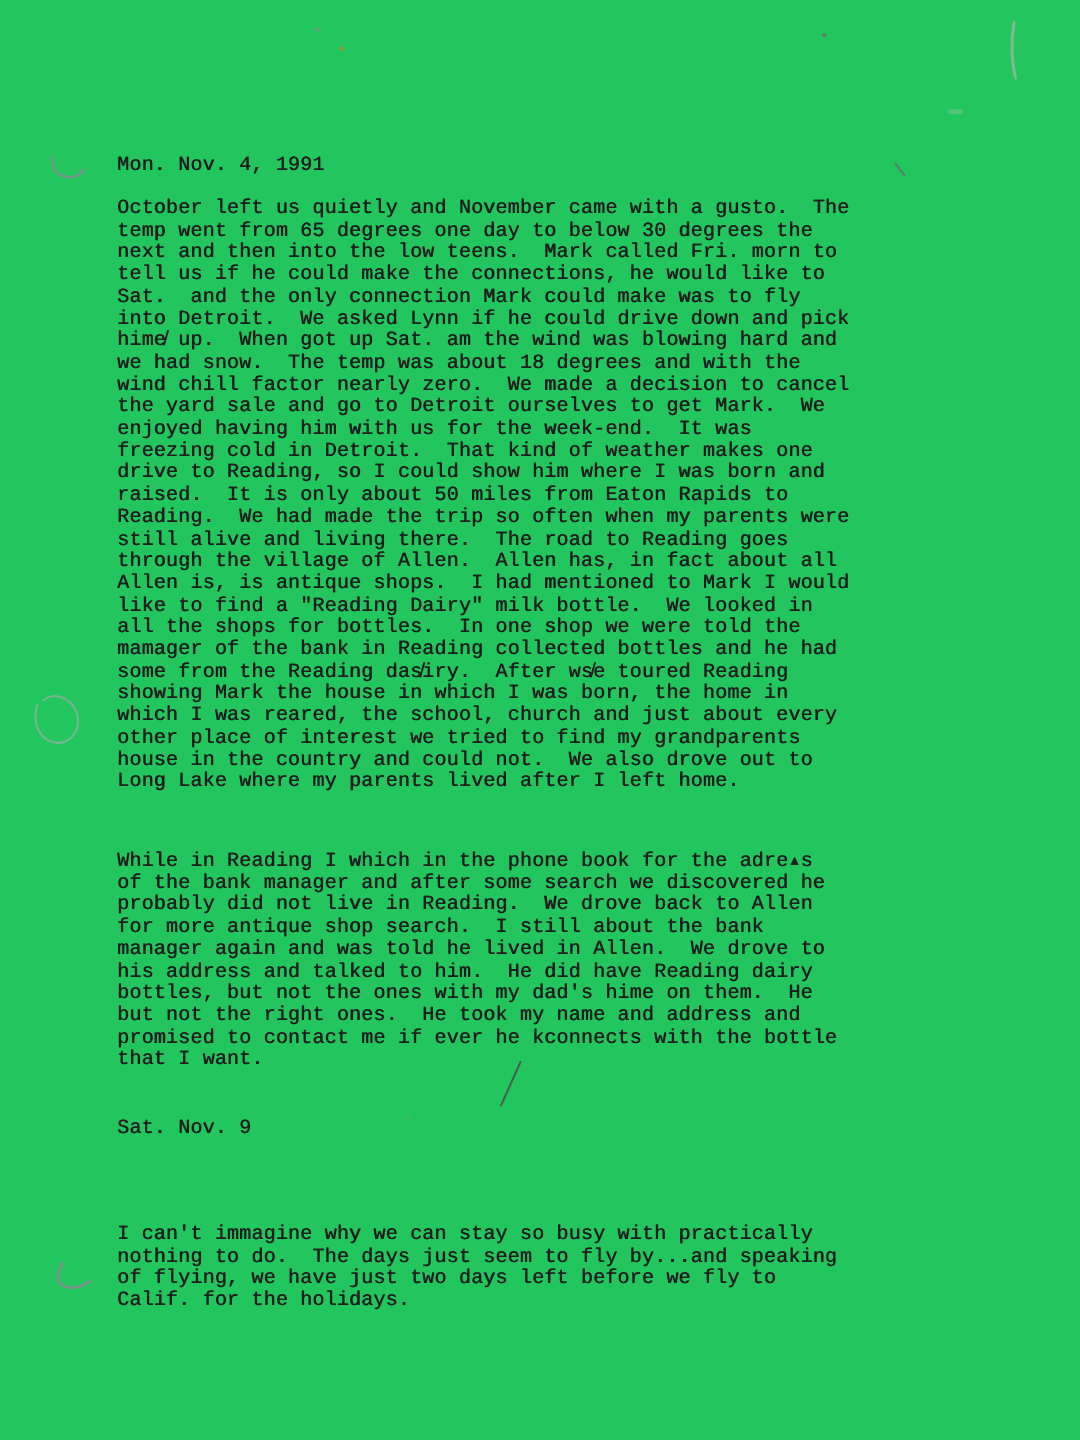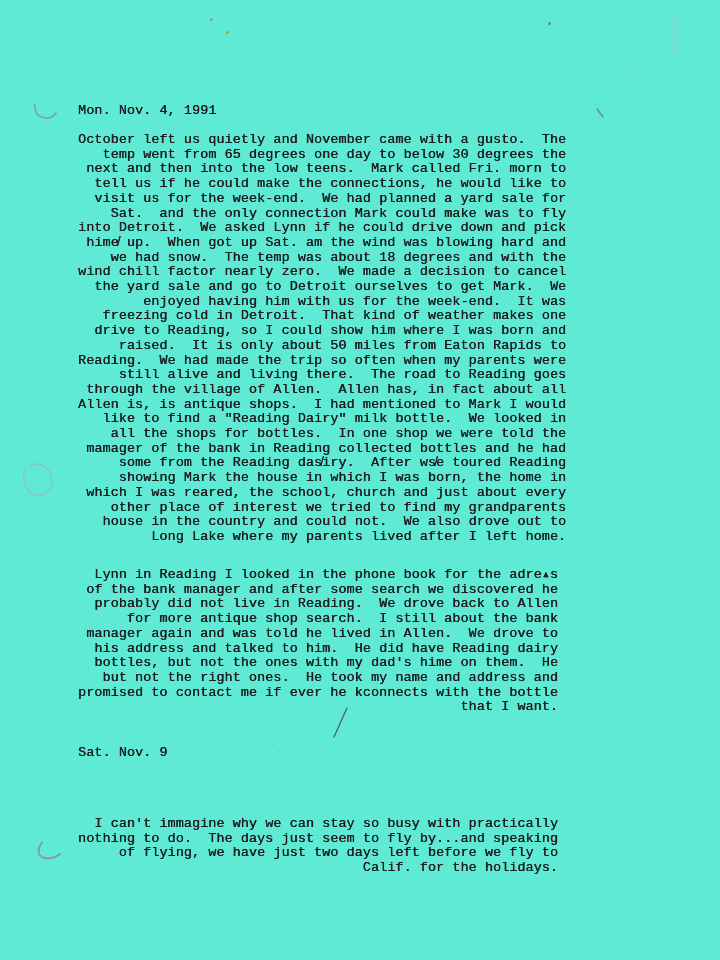--- a/index.html
+++ b/index.html
@@ -3,22 +3,21 @@
 <meta charset="utf-8">
 <style>
   html,body{margin:0;padding:0;}
   body{
     width:720px;height:960px;position:relative;overflow:hidden;
     background:#ffffff;
     font-family:"Liberation Mono","DejaVu Sans Mono",monospace;
   }
   .page{
     position:absolute;inset:0;
-    background:#5eead4;
-    text-align:right;
+    background:#22c55e;
   }
   .textblock{
     position:absolute;left:78px;
     color:#1e1d1f;
     font-size:13.4px;
     line-height:14.7px;
     letter-spacing:0.1px;
     text-shadow:0.35px 0 0 currentColor;
   }
   .textblock .line{white-space:pre;}
@@ -31,21 +30,20 @@
 
 <div class="page">
 
   <div class="textblock heading" style="top:104px">Mon. Nov. 4, 1991</div>
 
   <div class="textblock" style="top:133px">
       <div class="line">October left us quietly and November came with a gusto.  The</div>
       <div class="line">temp went from 65 degrees one day to below 30 degrees the</div>
       <div class="line">next and then into the low teens.  Mark called Fri. morn to</div>
       <div class="line">tell us if he could make the connections, he would like to</div>
-      <div class="line">visit us for the week-end.  We had planned a yard sale for</div>
       <div class="line">Sat.  and the only connection Mark could make was to fly</div>
       <div class="line">into Detroit.  We asked Lynn if he could drive down and pick</div>
       <div class="line">hime̸ up.  When got up Sat. am the wind was blowing hard and</div>
       <div class="line">we had snow.  The temp was about 18 degrees and with the</div>
       <div class="line">wind chill factor nearly zero.  We made a decision to cancel</div>
       <div class="line">the yard sale and go to Detroit ourselves to get Mark.  We</div>
       <div class="line">enjoyed having him with us for the week-end.  It was</div>
       <div class="line">freezing cold in Detroit.  That kind of weather makes one</div>
       <div class="line">drive to Reading, so I could show him where I was born and</div>
       <div class="line">raised.  It is only about 50 miles from Eaton Rapids to</div>
@@ -58,21 +56,21 @@
       <div class="line">mamager of the bank in Reading collected bottles and he had</div>
       <div class="line">some from the Reading das̸iry.  After ws̸e toured Reading</div>
       <div class="line">showing Mark the house in which I was born, the home in</div>
       <div class="line">which I was reared, the school, church and just about every</div>
       <div class="line">other place of interest we tried to find my grandparents</div>
       <div class="line">house in the country and could not.  We also drove out to</div>
       <div class="line">Long Lake where my parents lived after I left home.</div>
     </div>
 
   <div class="textblock" style="top:568px">
-      <div class="line">Lynn in Reading I looked in the phone book for the adre▴s</div>
+      <div class="line">While in Reading I which in the phone book for the adre▴s</div>
       <div class="line">of the bank manager and after some search we discovered he</div>
       <div class="line">probably did not live in Reading.  We drove back to Allen</div>
       <div class="line">for more antique shop search.  I still about the bank</div>
       <div class="line">manager again and was told he lived in Allen.  We drove to</div>
       <div class="line">his address and talked to him.  He did have Reading dairy</div>
       <div class="line">bottles, but not the ones with my dad's hime on them.  He</div>
       <div class="line">but not the right ones.  He took my name and address and</div>
       <div class="line">promised to contact me if ever he kconnects with the bottle</div>
       <div class="line">that I want.</div>
     </div>

